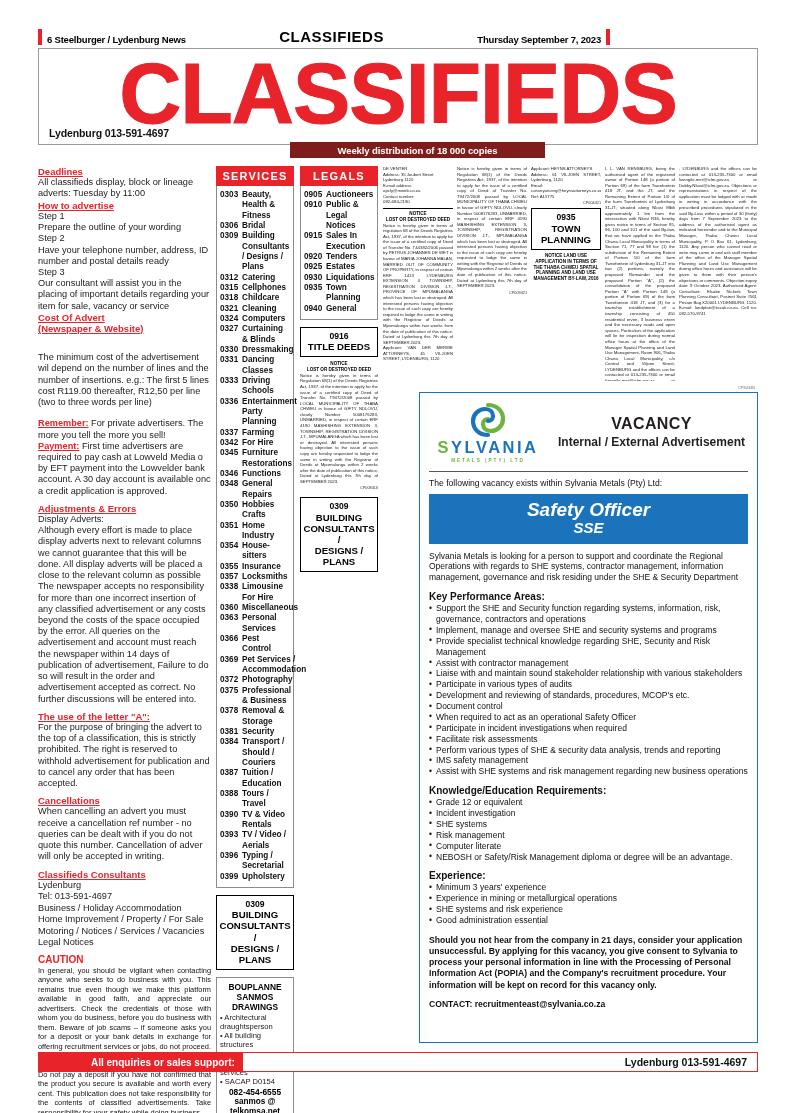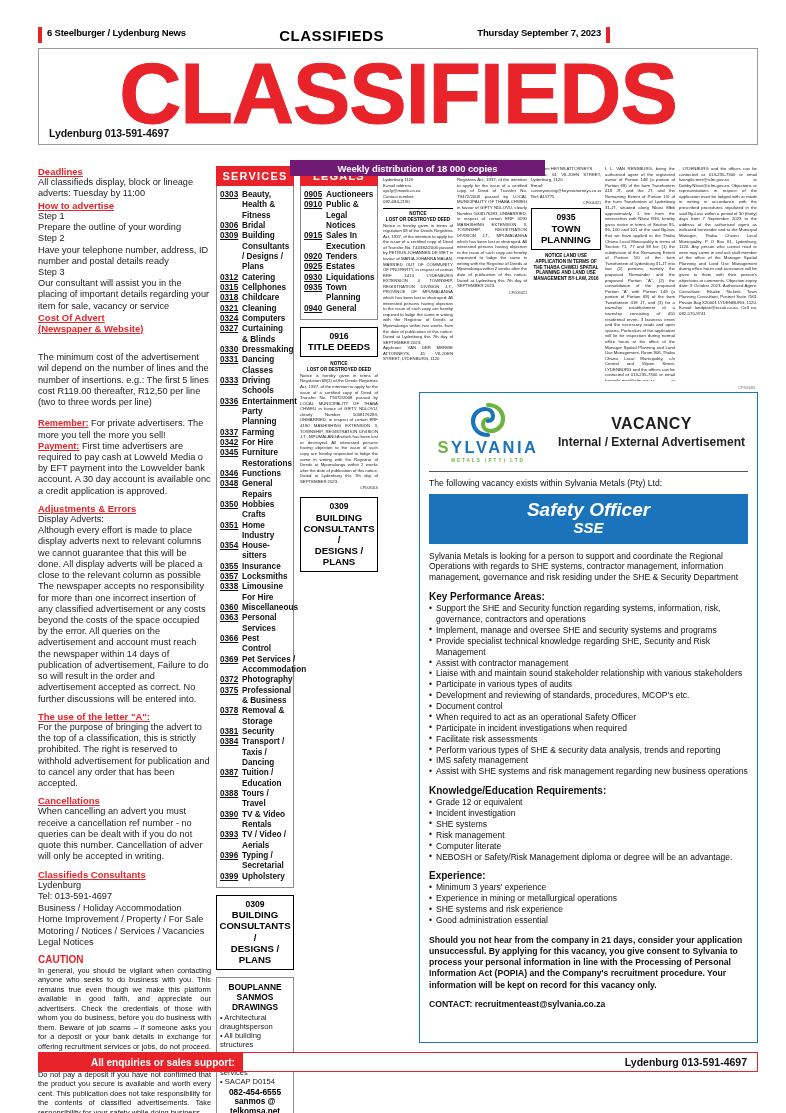--- a/index.html
+++ b/index.html
@@ -9,21 +9,21 @@
     font-family:"Liberation Sans", sans-serif;
     color:#000;
     position:relative;
     overflow:hidden;
   }
   .page { position:absolute; left:0; top:0; width:786px; height:1113px; background:#fff; }
 
   
   .masthead-row {
     position:absolute; left:38px; top:27px; width:572px; height:18px;
-    display:flex; align-items:flex-start;
+    display:flex; align-items:flex-end;
   }
   .mh-tick { width:4px; height:16px; background:#e8232a; flex:0 0 auto; }
   .mh-left { font-size:9.5px; font-weight:bold; margin-left:5px; white-space:nowrap; letter-spacing:-0.2px;}
   .mh-center { flex:1 1 auto; text-align:center; font-size:15px; font-weight:bold; letter-spacing:0.5px; }
   .mh-right { font-size:9.5px; font-weight:bold; white-space:nowrap; margin-right:5px; letter-spacing:-0.2px;}
 
   
   .banner {
     position:absolute; left:38px; top:48px; width:720px; height:97px;
     border:1px solid #9a9a9a; background:#fff; overflow:hidden;
@@ -34,24 +34,23 @@
     font-weight:bold; font-size:86px; color:#e8232a;
     letter-spacing:-1px; white-space:nowrap;
     -webkit-text-stroke:1px #e8232a;
   }
   .banner-sub {
     position:absolute; left:10px; bottom:5px;
     font-size:10.5px; font-weight:bold; color:#111; letter-spacing:-0.1px;
   }
   .weekly-badge {
     position:absolute; left:290px; top:142px; width:255px; height:16px;
-    background:#701a75; color:#fff; font-size:9.5px; font-weight:bold;
+    background:#7f1d1d; color:#fff; font-size:9.5px; font-weight:bold;
     display:flex; align-items:center; justify-content:center; letter-spacing:-0.1px;
     z-index:5;
-    margin-top:18px;
   }
 
   
   .cols { position:absolute; left:38px; top:166px; width:720px; height:877px; }
 
   .col { position:absolute; top:0; }
   .col-info   { left:0px;   width:173px; }
   .col-serv   { left:178px; width:78px; }
   .col-legal  { left:262px; width:78px; }
   .col-leg2   { left:345px; width:70px; }
@@ -82,21 +81,21 @@
   
   .cat-head {
     background:#e8232a; color:#fff; text-align:center;
     font-size:11px; font-weight:bold; letter-spacing:1.2px;
     padding:3px 0 3px 0; border:1px solid #e8232a;
   }
   .cat-body {
     border:1px solid #8c8c8c; border-top:none; padding:4px 3px 5px 3px; background:#fff;
   }
   .cat-item { display:flex; font-size:8.2px; line-height:1.26; color:#111; font-weight:bold;}
-  .cat-code { width:22px; flex:0 0 22px;text-decoration:underline; }
+  .cat-code { width:22px; flex:0 0 22px; }
   .cat-label { flex:1 1 auto; }
 
   
   .code-box {
     border:1.5px solid #000; text-align:center; padding:3px 2px 4px 2px;
     margin-top:7px; background:#fff;
   }
   .code-box .cb-num { font-size:8.6px; font-weight:bold; line-height:1.2; }
   .code-box .cb-txt { font-size:9.6px; font-weight:bold; line-height:1.16; }
 
@@ -363,21 +362,21 @@
           <div class="cat-item">
             <span class="cat-code">0378</span>
             <span class="cat-label">Removal &amp; Storage</span>
           </div>
           <div class="cat-item">
             <span class="cat-code">0381</span>
             <span class="cat-label">Security</span>
           </div>
           <div class="cat-item">
             <span class="cat-code">0384</span>
-            <span class="cat-label">Transport / Taxis / Dancing</span>
+            <span class="cat-label">Transport / Should / Couriers</span>
           </div>
           <div class="cat-item">
             <span class="cat-code">0387</span>
             <span class="cat-label">Tuition / Education</span>
           </div>
           <div class="cat-item">
             <span class="cat-code">0388</span>
             <span class="cat-label">Tours / Travel</span>
           </div>
           <div class="cat-item">

